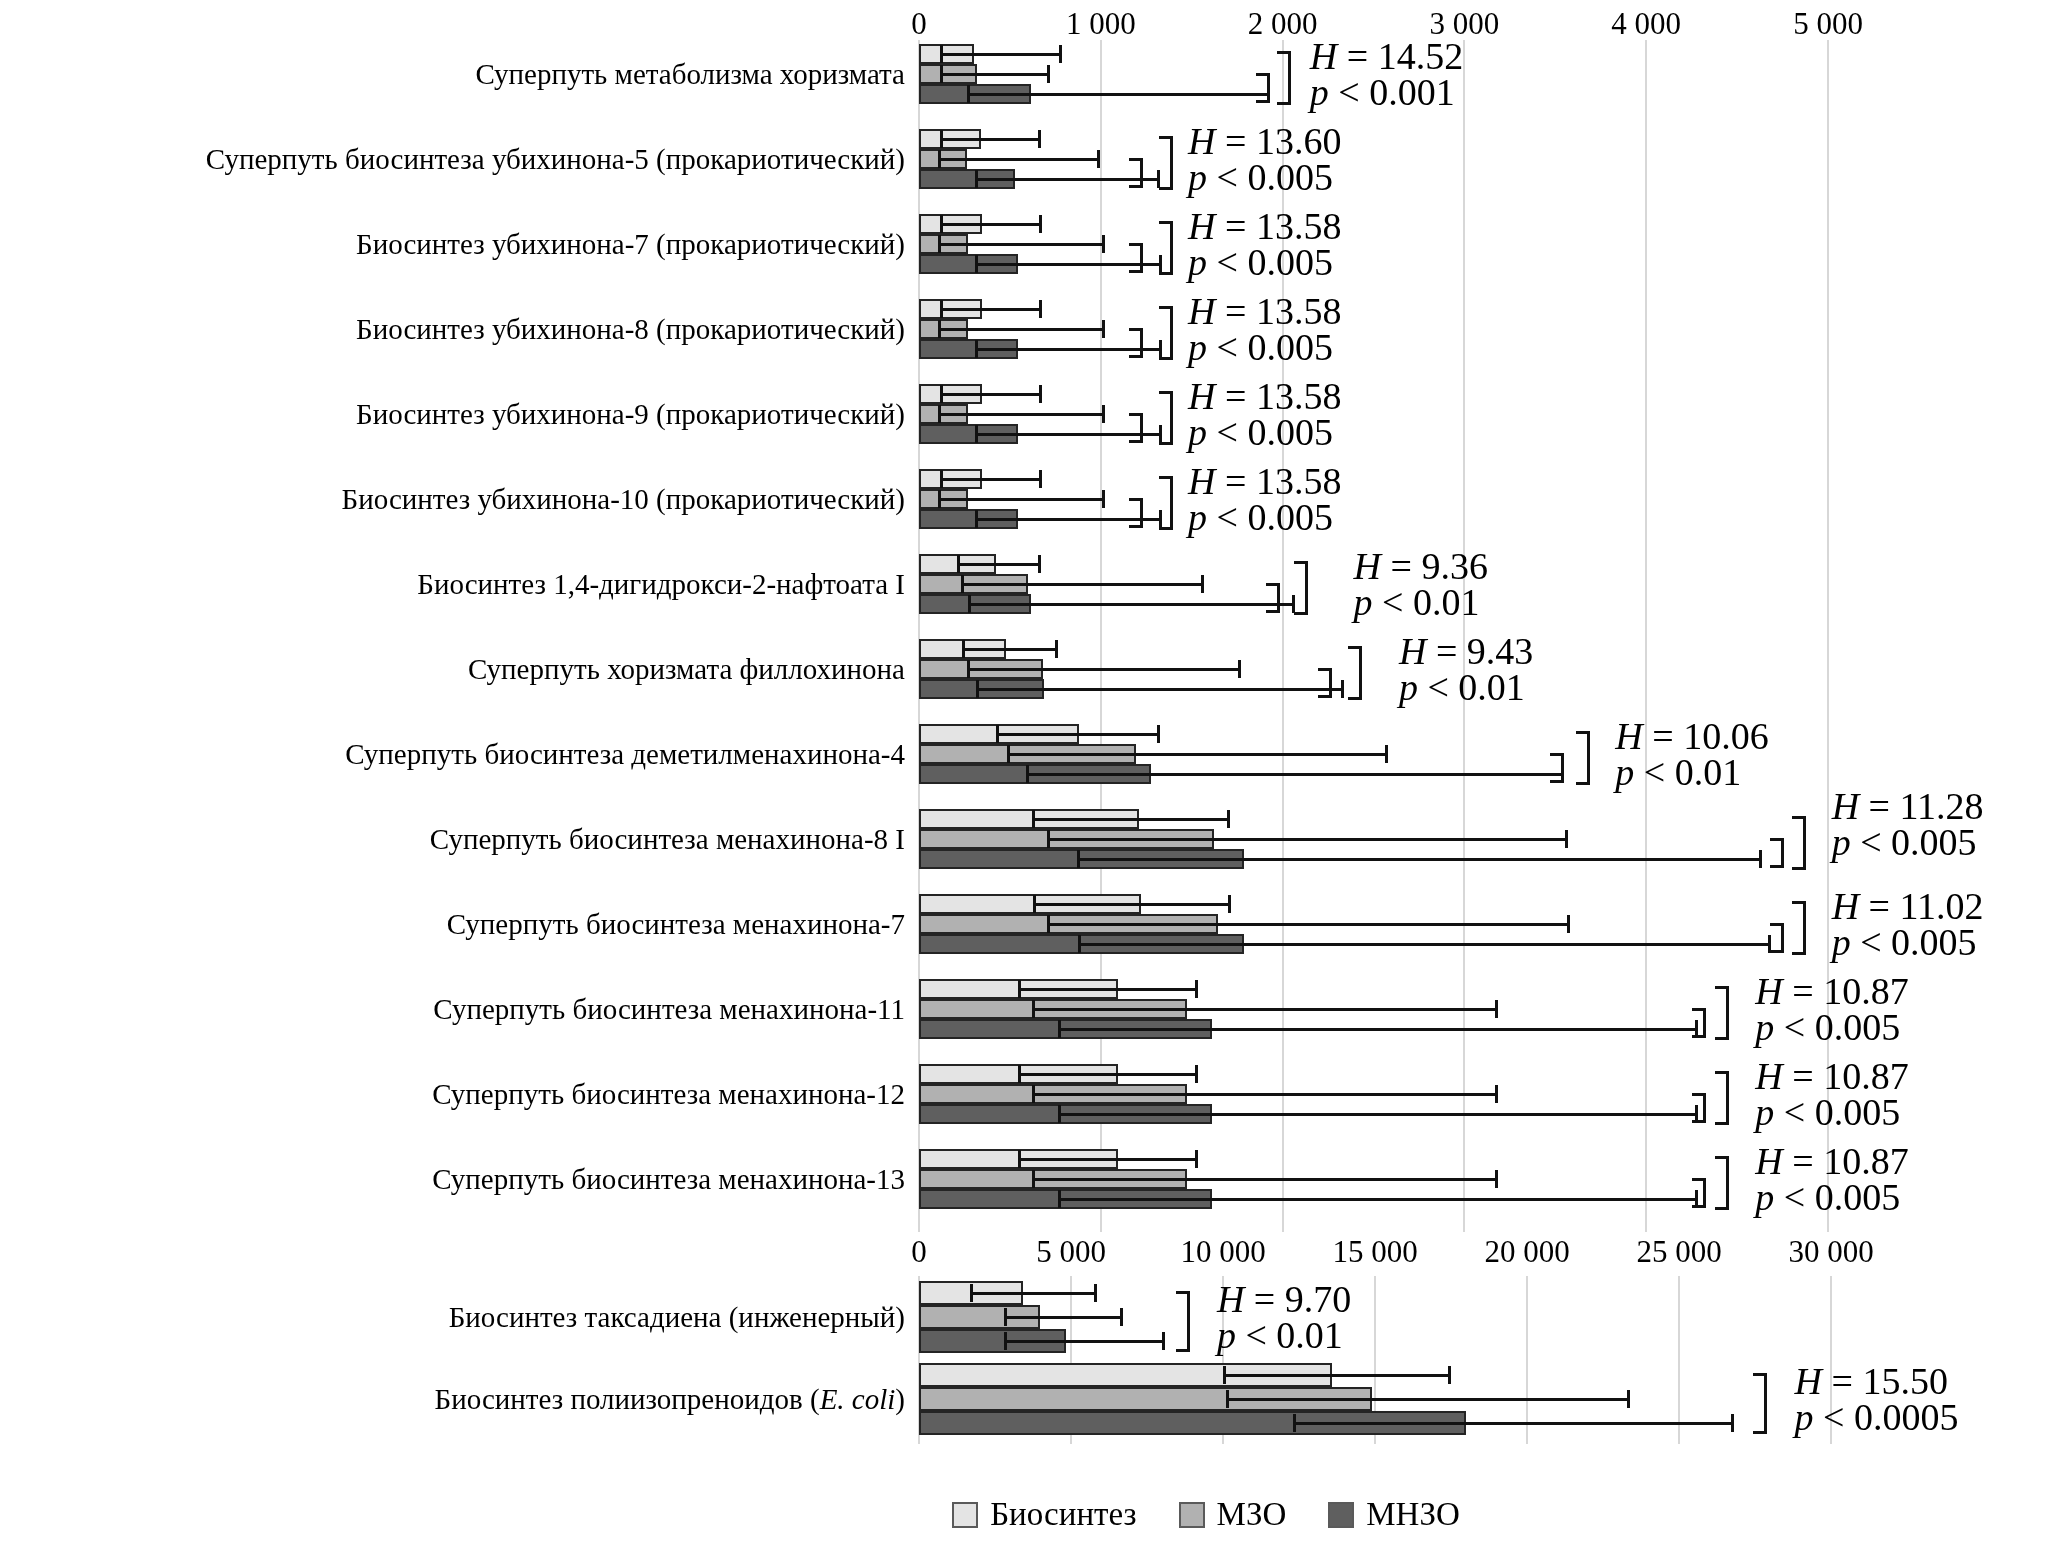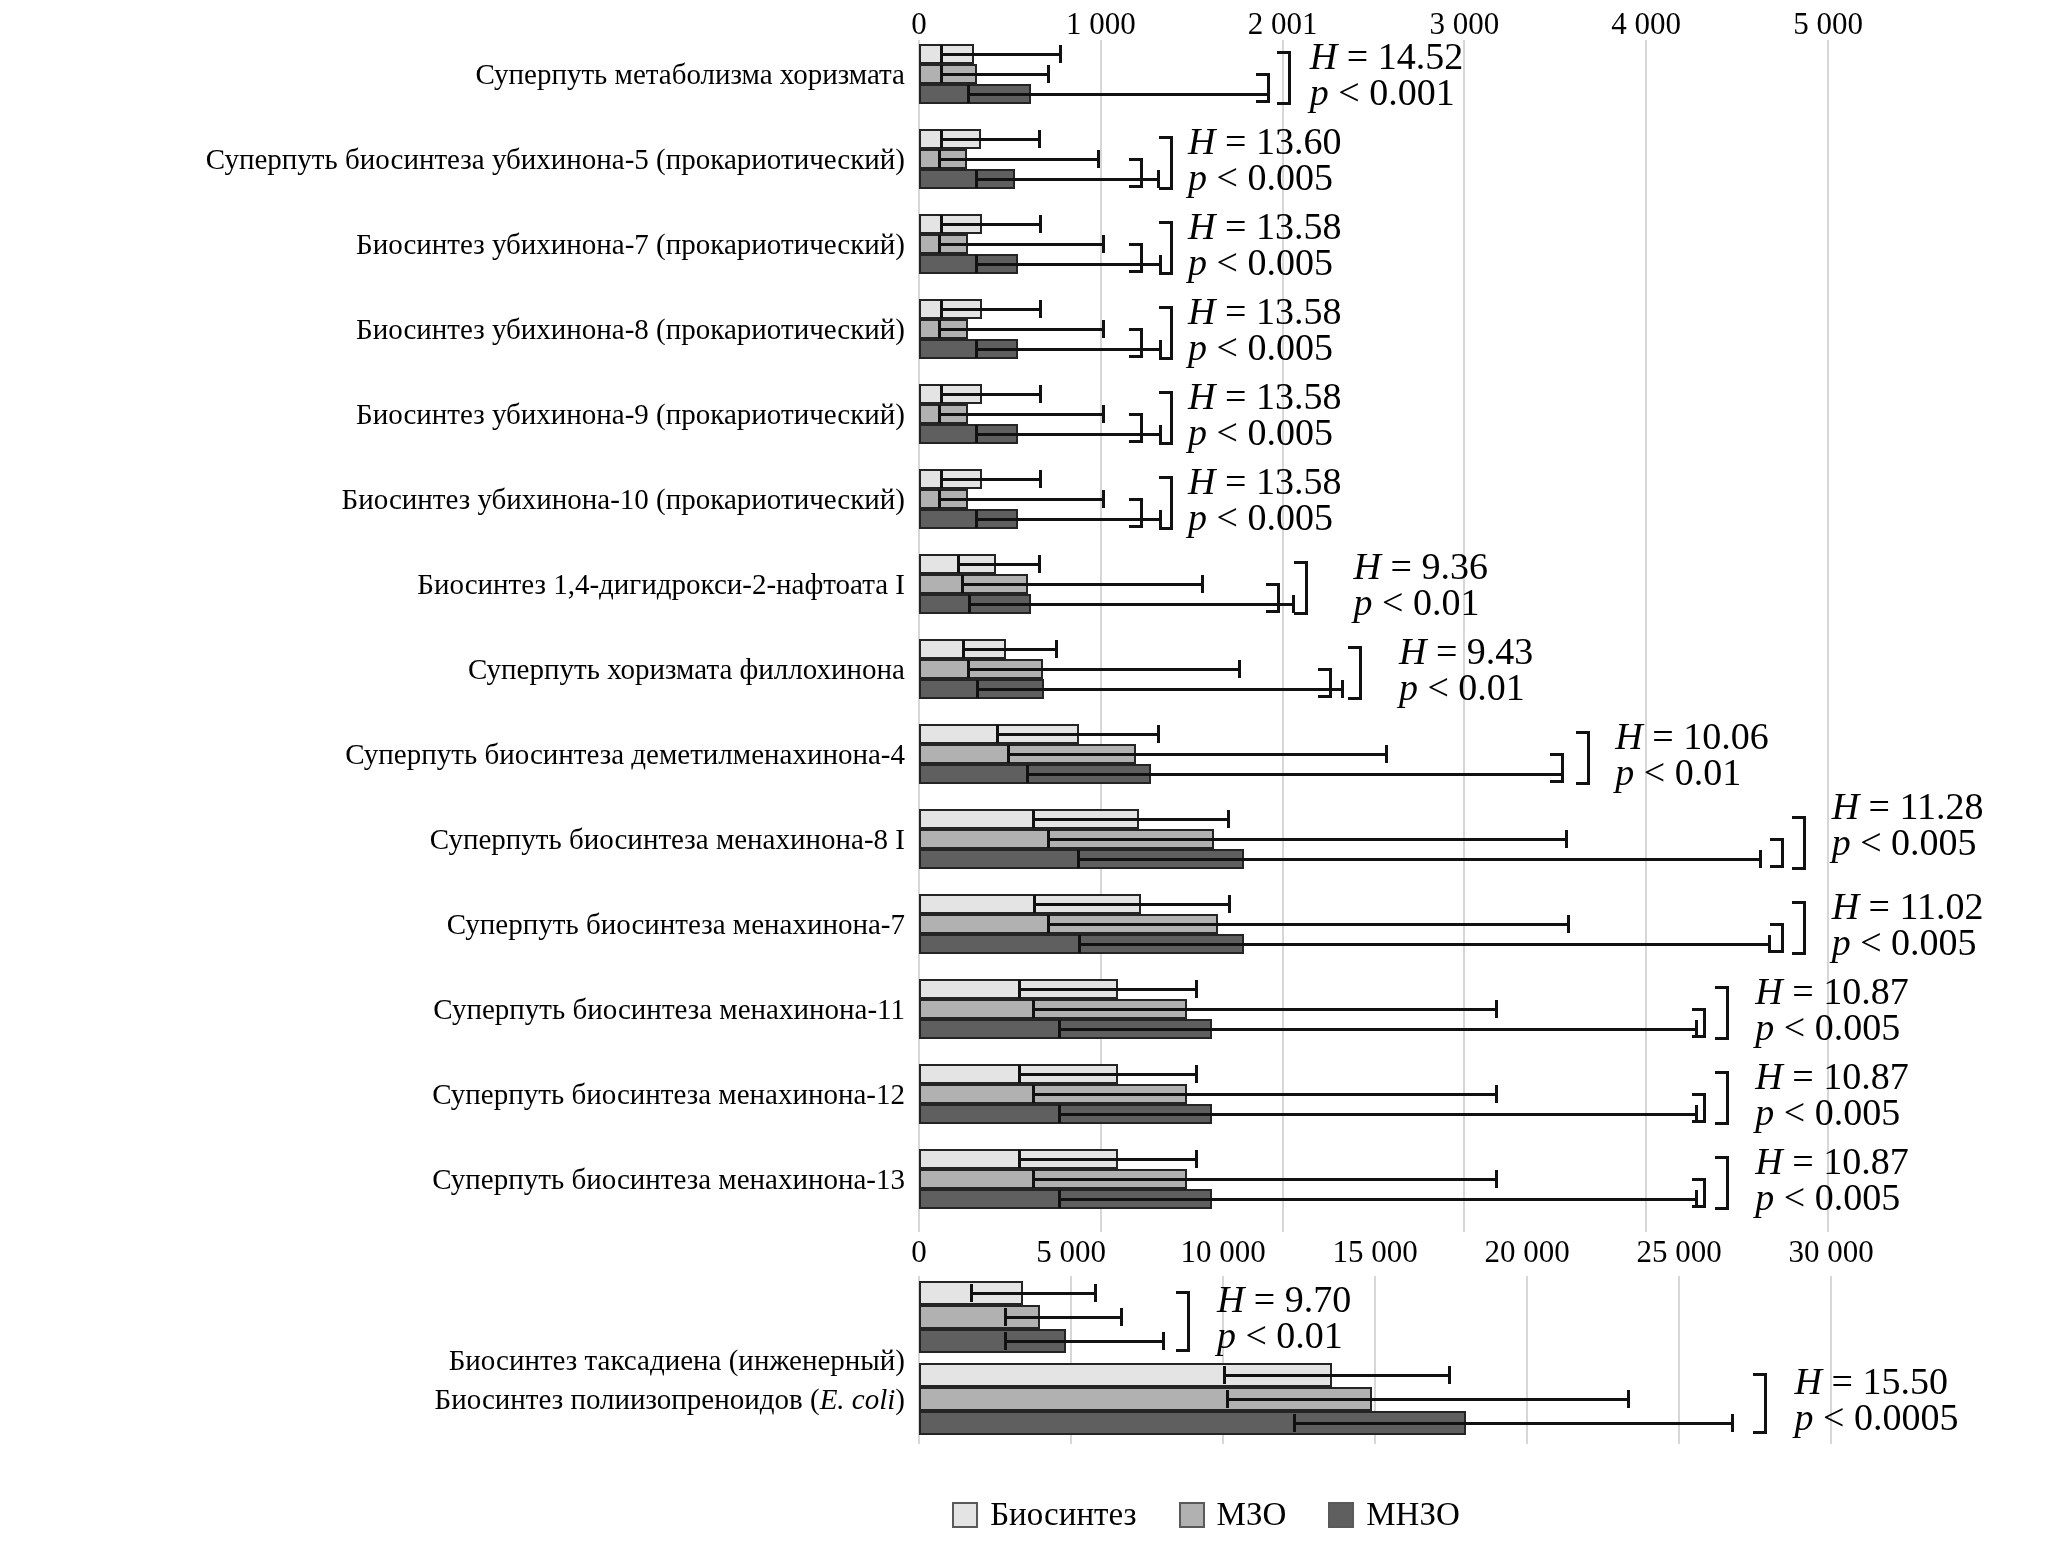--- a/index.html
+++ b/index.html
@@ -19,21 +19,21 @@
   .lg-item{display:flex;align-items:center;gap:12px;}
   .lg-sw{width:26px;height:26px;box-sizing:border-box;border:2px solid #5a5a5a;}
 </style>
 </head>
 <body>
 
 <div id="figure-root">
   <div class="layer" id="top-axis">
       <div class="tick" style="left: 919px; top: 6px;">0</div>
       <div class="tick" style="left: 1100.8px; top: 6px;">1 000</div>
-      <div class="tick" style="left: 1282.6px; top: 6px;">2 001</div>
+      <div class="tick" style="left: 1282.6px; top: 6px;">2 000</div>
       <div class="tick" style="left: 1464.4px; top: 6px;">3 000</div>
       <div class="tick" style="left: 1646.2px; top: 6px;">4 000</div>
       <div class="tick" style="left: 1828px; top: 6px;">5 000</div>
     </div>
   <div class="layer" id="upper-panel">
       <div class="grid" style="left: 918px; top: 40px; height: 1192px; background: rgb(215, 215, 215);"></div>
       <div class="grid" style="left: 1099.8px; top: 40px; height: 1192px; background: rgb(215, 215, 215);"></div>
       <div class="grid" style="left: 1281.6px; top: 40px; height: 1192px; background: rgb(215, 215, 215);"></div>
       <div class="grid" style="left: 1463.4px; top: 40px; height: 1192px; background: rgb(215, 215, 215);"></div>
       <div class="grid" style="left: 1645.2px; top: 40px; height: 1192px; background: rgb(215, 215, 215);"></div>
@@ -315,21 +315,21 @@
       <div class="tick" style="left: 1831px; top: 1234px;">30 000</div>
     </div>
   <div class="layer" id="lower-panel">
       <div class="grid" style="left: 918px; top: 1276px; height: 168px; background: rgb(215, 215, 215);"></div>
       <div class="grid" style="left: 1070px; top: 1276px; height: 168px; background: rgb(215, 215, 215);"></div>
       <div class="grid" style="left: 1222px; top: 1276px; height: 168px; background: rgb(215, 215, 215);"></div>
       <div class="grid" style="left: 1374px; top: 1276px; height: 168px; background: rgb(215, 215, 215);"></div>
       <div class="grid" style="left: 1526px; top: 1276px; height: 168px; background: rgb(215, 215, 215);"></div>
       <div class="grid" style="left: 1678px; top: 1276px; height: 168px; background: rgb(215, 215, 215);"></div>
       <div class="grid" style="left: 1830px; top: 1276px; height: 168px; background: rgb(215, 215, 215);"></div>
-      <div class="rowlabel" style="left: 60px; width: 845px; top: 1297px; margin-top: 43px;">Биосинтез таксадиена (инженерный)</div>
+      <div class="rowlabel" style="left: 60px; width: 845px; top: 1297px;">Биосинтез таксадиена (инженерный)</div>
       <div class="bar" style="left: 919px; top: 1281px; width: 104.272px; height: 24px; background: rgb(228, 228, 228); border: 2px solid rgb(36, 36, 36);"></div>
       <div class="whisker" style="left: 971.592px; top: 1291.5px; width: 123.424px; background: rgb(17, 17, 17);"></div>
       <div class="cap" style="left: 970.092px; top: 1284px; height: 18px; background: rgb(17, 17, 17);"></div>
       <div class="cap" style="left: 1093.52px; top: 1284px; height: 18px; background: rgb(17, 17, 17);"></div>
       <div class="bar" style="left: 919px; top: 1305px; width: 120.992px; height: 24px; background: rgb(177, 177, 177); border: 2px solid rgb(36, 36, 36);"></div>
       <div class="whisker" style="left: 1005.94px; top: 1315.5px; width: 115.824px; background: rgb(17, 17, 17);"></div>
       <div class="cap" style="left: 1004.44px; top: 1308px; height: 18px; background: rgb(17, 17, 17);"></div>
       <div class="cap" style="left: 1120.27px; top: 1308px; height: 18px; background: rgb(17, 17, 17);"></div>
       <div class="bar" style="left: 919px; top: 1329px; width: 147.136px; height: 24px; background: rgb(95, 95, 95); border: 2px solid rgb(36, 36, 36);"></div>
       <div class="whisker" style="left: 1005.94px; top: 1339.5px; width: 157.472px; background: rgb(17, 17, 17);"></div>

